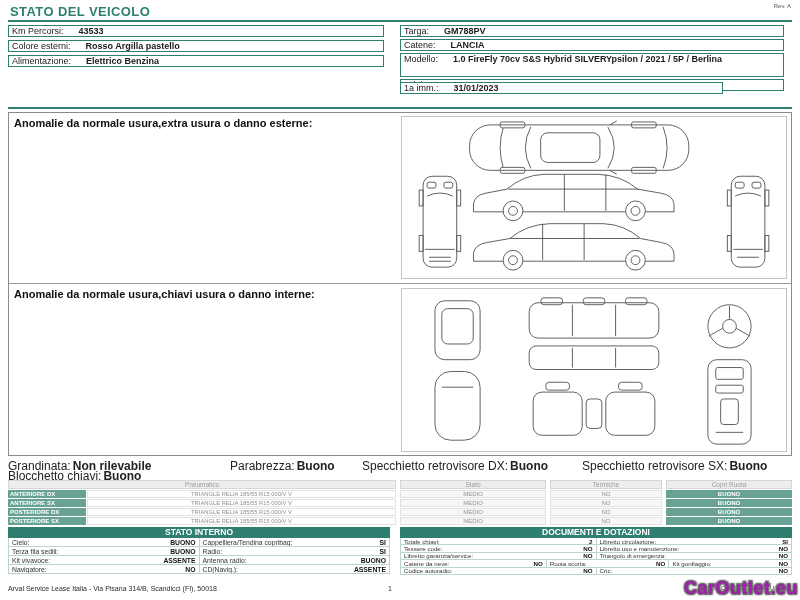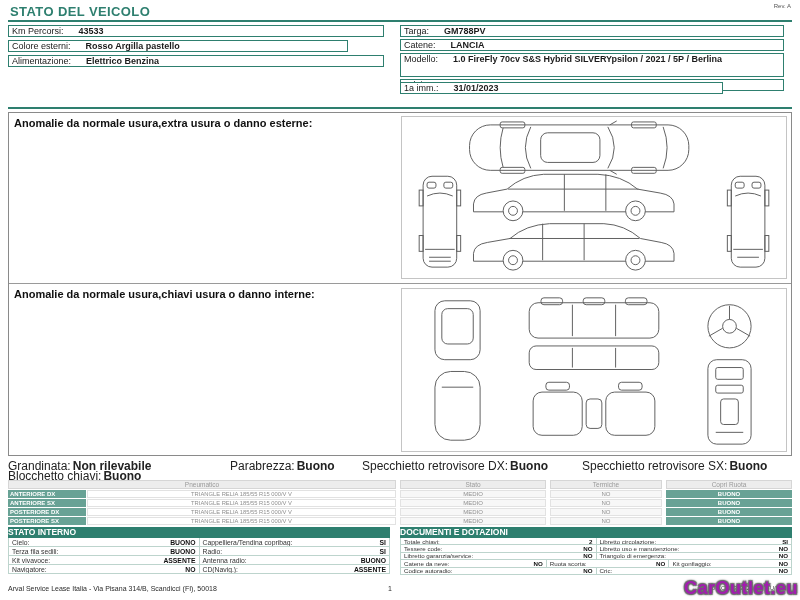--- a/index.html
+++ b/index.html
@@ -31,21 +31,21 @@
   .tc.spec{width:309px;background:#fff;border:1px solid #e2e2e2;color:#8f8f8f;font-size:5.8px}
   .tc.w-pneu{width:388px}
   .tc.w-stato{width:146px}
   .tc.w-term{width:112px}
   .tc.w-copri{width:126px}
   .tc.stato,.tc.term{background:#f7f7f7;border:1px solid #e2e2e2;color:#8f8f8f;font-size:6px}
   .tc.stato{width:146px}.tc.term{width:112px}
   .tc.copri{width:126px;background:#68a295;color:#fff;font-weight:bold;font-size:6px}
   .tgap{width:4px}
   .block{position:absolute;top:527px;background:#fff}
-  .block-header{background:#2e7f6f;color:#fff;font-weight:bold;font-size:8.5px;text-align:left;height:11px;line-height:11px}
+  .block-header{background:#2e7f6f;color:#fff;font-weight:bold;font-size:8.5px;text-align:center;height:11px;line-height:11px}
   .brow{display:flex;border:1px solid #bdd4cd;border-top:none;align-items:stretch}
   .brow.si{height:9px;font-size:6.8px}
   .brow.doc{height:7.4px;font-size:6.2px}
   .pair{flex:1;display:flex;justify-content:space-between;align-items:center;padding:0 3px;overflow:hidden;white-space:nowrap}
   .pair+.pair{border-left:1px solid #bdd4cd}
   .pair .plbl{color:#333}
   .pair .pval{font-weight:bold;color:#111}
   .footer{position:absolute;top:585px;font-size:7px;color:#2a2a2a;white-space:nowrap}
   .footer.doc-id{font-size:6px;color:#444}
   .watermark{position:absolute;right:2px;bottom:1px;font-size:18px;font-weight:bold;color:#a21caf;letter-spacing:.5px;
@@ -58,21 +58,21 @@
 
 <div id="page">
 
   <div class="page-title">STATO DEL VEICOLO</div>
   <div class="rev">Rev. A</div>
   <div class="rule top"></div>
 
   <div class="info-row" style="left:8px;top:25px;width:376px;height:12px">
     <span class="lbl">Km Percorsi:</span><span class="val">43533</span>
   </div>
-  <div class="info-row" style="left:8px;top:40px;width:340px;height:12px">
+  <div class="info-row" style="left:8px;top:40px;width:376px;height:12px">
     <span class="lbl">Colore esterni:</span><span class="val">Rosso Argilla pastello</span>
   </div>
   <div class="info-row" style="left:8px;top:55px;width:376px;height:12px">
     <span class="lbl">Alimentazione:</span><span class="val">Elettrico Benzina</span>
   </div>
 
   <div class="info-row" style="left:400px;top:25px;width:384px;height:12px">
     <span class="lbl">Targa:</span><span class="val">GM788PV</span>
   </div>
   <div class="info-row" style="left:400px;top:39px;width:384px;height:12px">

